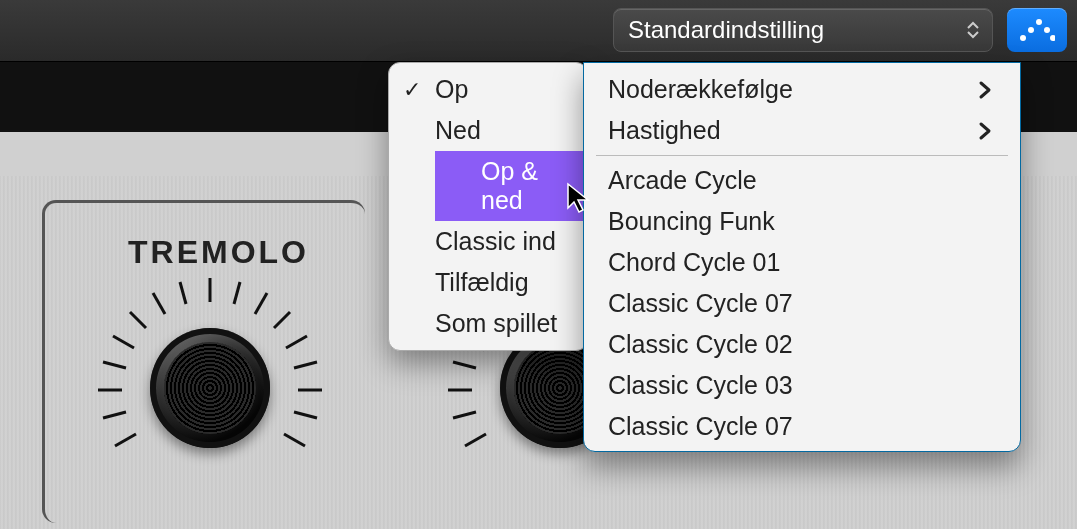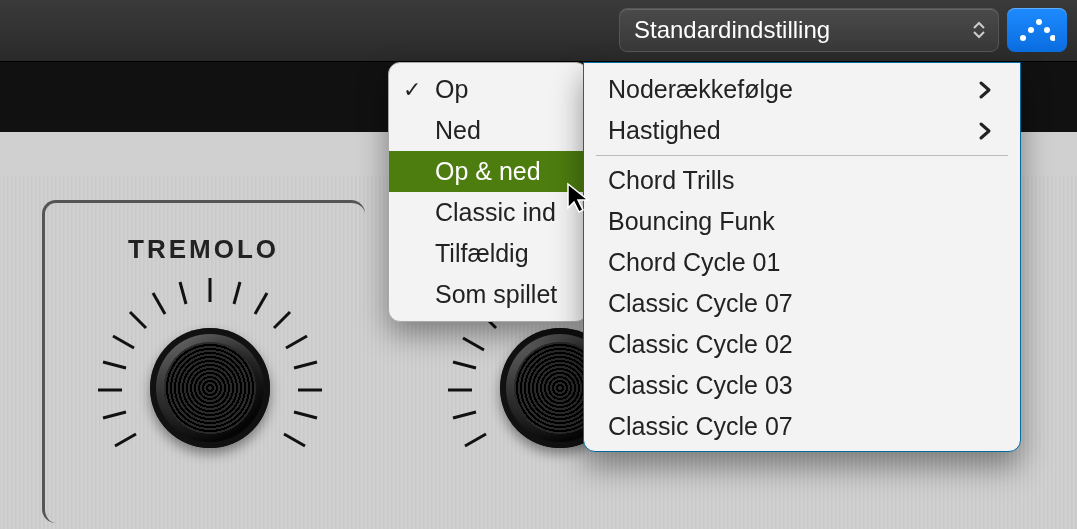--- a/index.html
+++ b/index.html
@@ -11,21 +11,21 @@
     position: absolute;
     top: 0; left: 0; right: 0;
     height: 62px;
     background: linear-gradient(#3a3a3a, #2a2a2a);
     border-bottom: 1px solid #000;
   }
   .toolbar-inner {
     position: absolute;
     top: 8px; right: 10px;
     display: flex;
-    gap: 8px;
+    gap: 14px;
     align-items: center;
   }
   .preset-dropdown {
     width: 380px;
     height: 44px;
     background: linear-gradient(#4a4a4a,#383838);
     border: 1px solid #555;
     border-radius: 8px;
     display: flex;
     align-items: center;
@@ -78,21 +78,21 @@
     width: 320px; height: 320px;
     border: 3px solid #555;
     border-radius: 14px;
     border-right: none;
     border-bottom: none;
   }
 
   .tremolo-label {
     position: absolute;
     left: 128px; top: 234px;
-    font-size: 26px;
+    font-size: 32px;
     letter-spacing: 3px;
     font-weight: 600;
     color: #222;
   }
 
   
   .knob-wrap { position: absolute; }
   .knob-wrap.k1 { left: 90px; top: 268px; }
   .knob-wrap.k2 { left: 440px; top: 268px; }
   .knob {
@@ -163,22 +163,23 @@
     box-shadow: 0 12px 30px rgba(0,0,0,.4);
     padding: 6px 0;
   }
   .submenu-item { padding-left: 46px; }
   .submenu-item .check {
     position: absolute;
     left: 14px;
     font-size: 22px;
   }
   .submenu-item.highlight {
-    background: #4d7c0f;
+    background: #8b5cf6;
     color: #fff;
+    margin-left: 46px;
   }
 
   .cursor {
     position: absolute;
     left: 566px; top: 182px;
     z-index: 50;
   }
 </style>
 </head>
 <body>
@@ -286,21 +287,21 @@
       </svg>
     </div>
     <div class="menu-item">
       <span>Hastighed</span>
       <svg width="14" height="22" viewBox="0 0 14 22" class="chev">
         <path d="M3 4 L11 11 L3 18" fill="none" stroke="#222" stroke-width="3" stroke-linecap="round" stroke-linejoin="round"></path>
       </svg>
     </div>
     <div class="menu-sep"></div>
     <div class="menu-item">
-      <span>Chord Trills</span>
+      <span>Arcade Cycle</span>
     </div>
     <div class="menu-item">
       <span>Bouncing Funk</span>
     </div>
     <div class="menu-item">
       <span>Chord Cycle 01</span>
     </div>
     <div class="menu-item">
       <span>Classic Cycle 07</span>
     </div>

